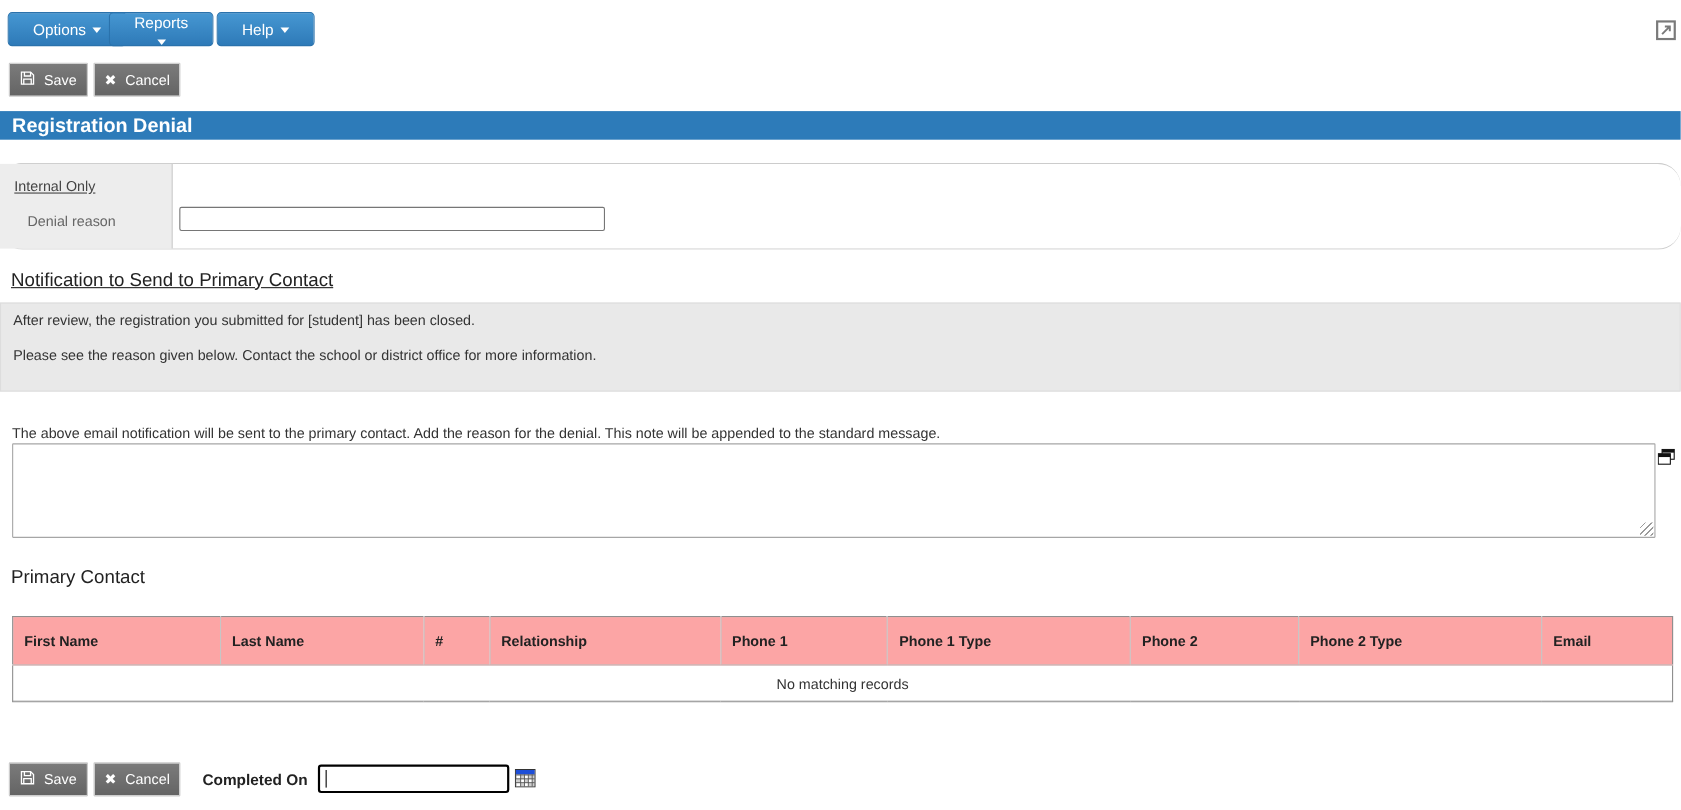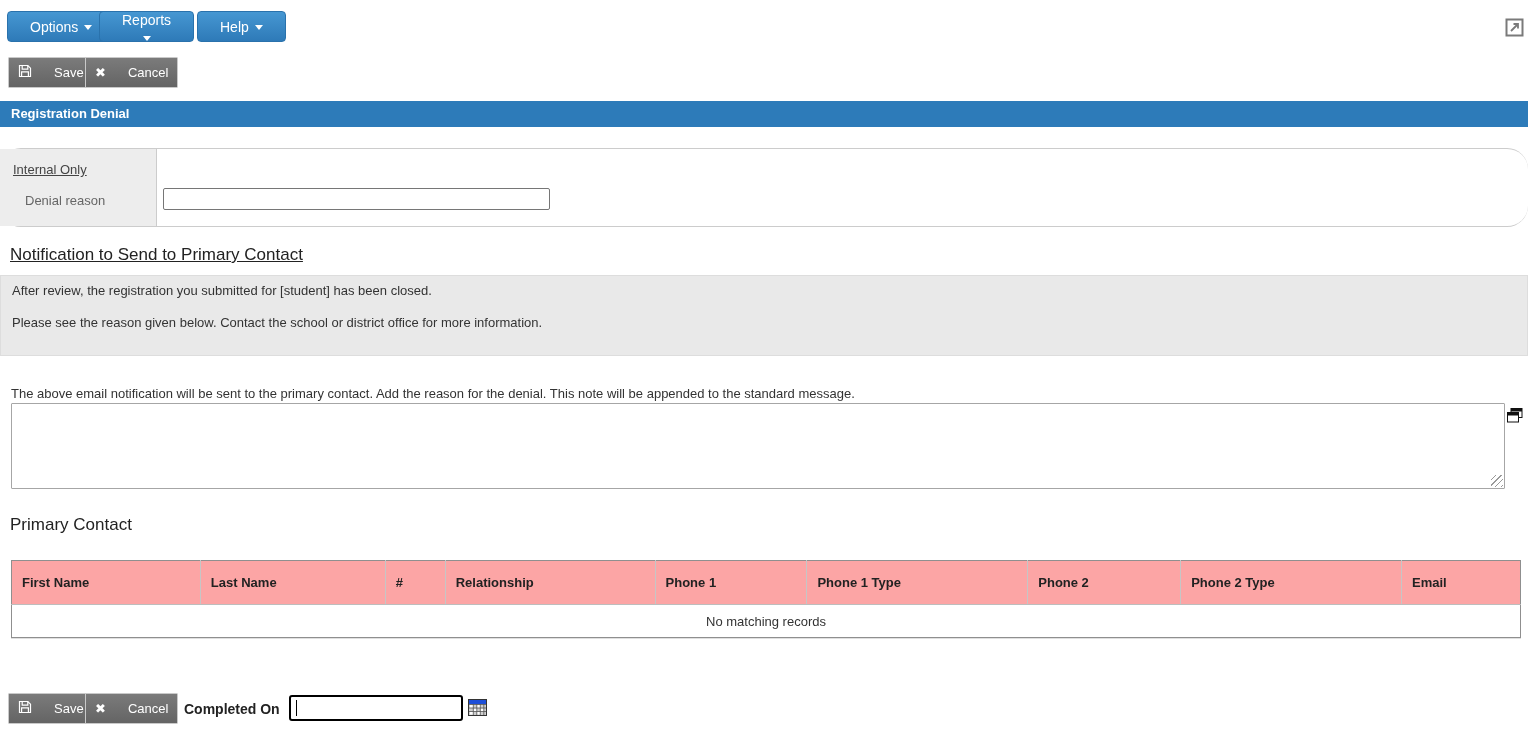--- a/index.html
+++ b/index.html
@@ -30,37 +30,37 @@
     width: 0; height: 0; display: inline-block;
     border-left: 4px solid transparent;
     border-right: 4px solid transparent;
     border-top: 5px solid #fff;
     margin-top: 2px;
   }
 
   
   .gray-btn {
     position: absolute; height: 31px;
-    display: inline-flex; align-items: center; gap: 22px;
+    display: inline-flex; align-items: center; gap: 8px;
     padding: 0 9px;
     background: linear-gradient(#7b7b7b, #646464);
     border: 1px solid #c9c9c9;
     border-radius: 1px;
     color: #fff; font-size: 13px;
     font-family: "Liberation Sans", sans-serif;
     cursor: pointer;
   }
   .gray-btn .x-glyph { font-size: 13px; font-style: normal; line-height: 1; }
 
   
   .title-bar {
     position: absolute; left: 0; top: 101px;
     width: 1528px; height: 26px;
     background: #2d7bb9;
-    color: #fff; font-size: 13px; font-weight: bold;
+    color: #fff; font-size: 18px; font-weight: bold;
     line-height: 26px; padding-left: 11px;
   }
 
   
   .internal-box {
     position: absolute; left: 0; top: 148px;
     width: 1528px; height: 79px;
     border-top: 1px solid #ccc; border-bottom: 1px solid #ccc;
     background: #fff;
     border-radius: 21px;

